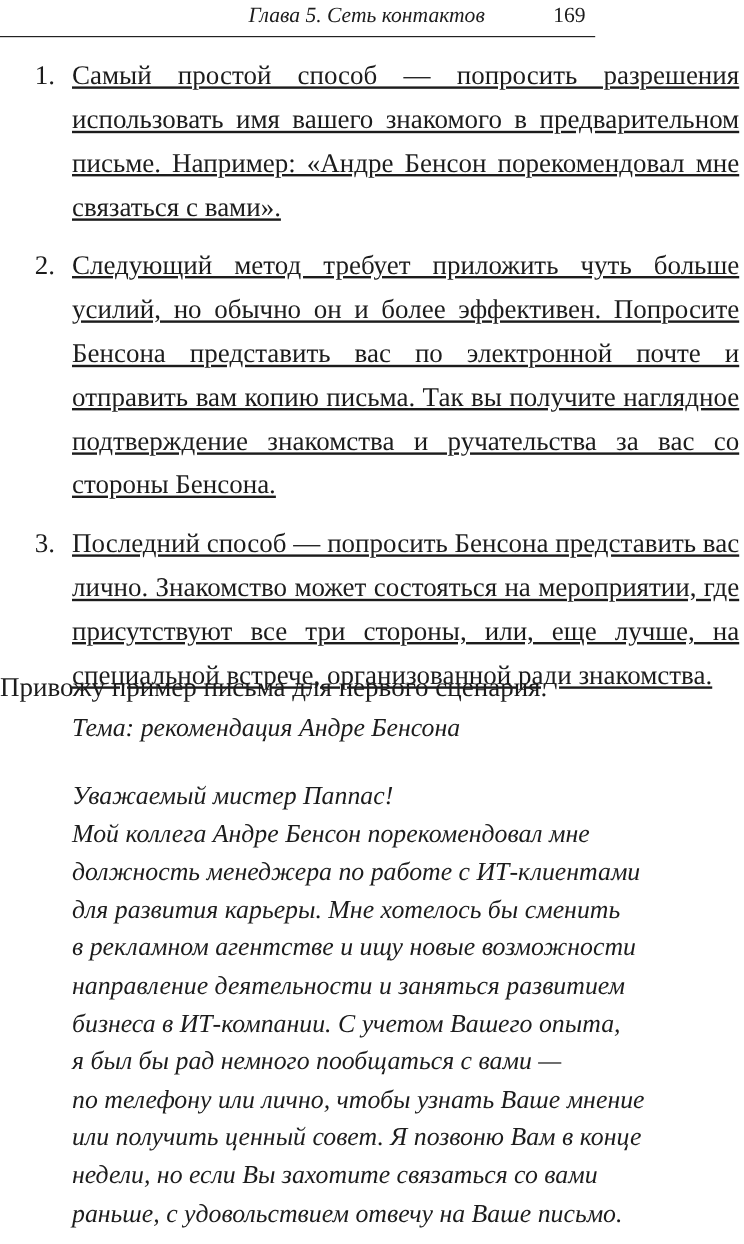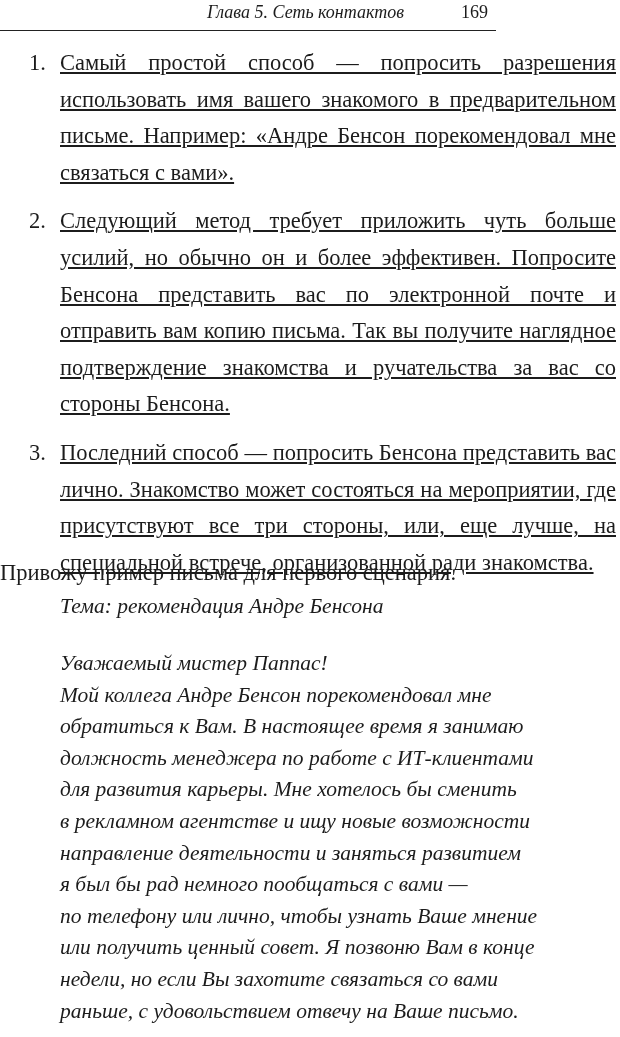--- a/index.html
+++ b/index.html
@@ -52,23 +52,23 @@
     <div class="text" lang="ru" style="hyphens:auto;">Последний способ — попросить Бенсона представить вас лично. Знакомство может состояться на мероприятии, где присутствуют все три стороны, или, еще лучше, на специальной встрече, организованной ради знакомства.</div>
   </div>
 </div>
 
 <div class="intro">Привожу пример письма для первого сценария.</div>
 
 <div class="letter">
   <div class="subject">Тема: рекомендация Андре Бенсона</div>
   <div class="line">Уважаемый мистер Паппас!</div>
   <div class="line">Мой коллега Андре Бенсон порекомендовал мне</div>
-  <div class="line">обратиться к Вам. В настоящее время я занимаю</div>
   <div class="line">должность менеджера по работе с ИТ-клиентами</div>
   <div class="line">для развития карьеры. Мне хотелось бы сменить</div>
   <div class="line">в рекламном агентстве и ищу новые возможности</div>
   <div class="line">направление деятельности и заняться развитием</div>
+  <div class="line">бизнеса в ИТ-компании. С учетом Вашего опыта,</div>
   <div class="line">я был бы рад немного пообщаться с вами —</div>
   <div class="line">по телефону или лично, чтобы узнать Ваше мнение</div>
   <div class="line">или получить ценный совет. Я позвоню Вам в конце</div>
   <div class="line">недели, но если Вы захотите связаться со вами</div>
   <div class="line">раньше, с удовольствием отвечу на Ваше письмо.</div>
 </div>
 
 </body></html>

